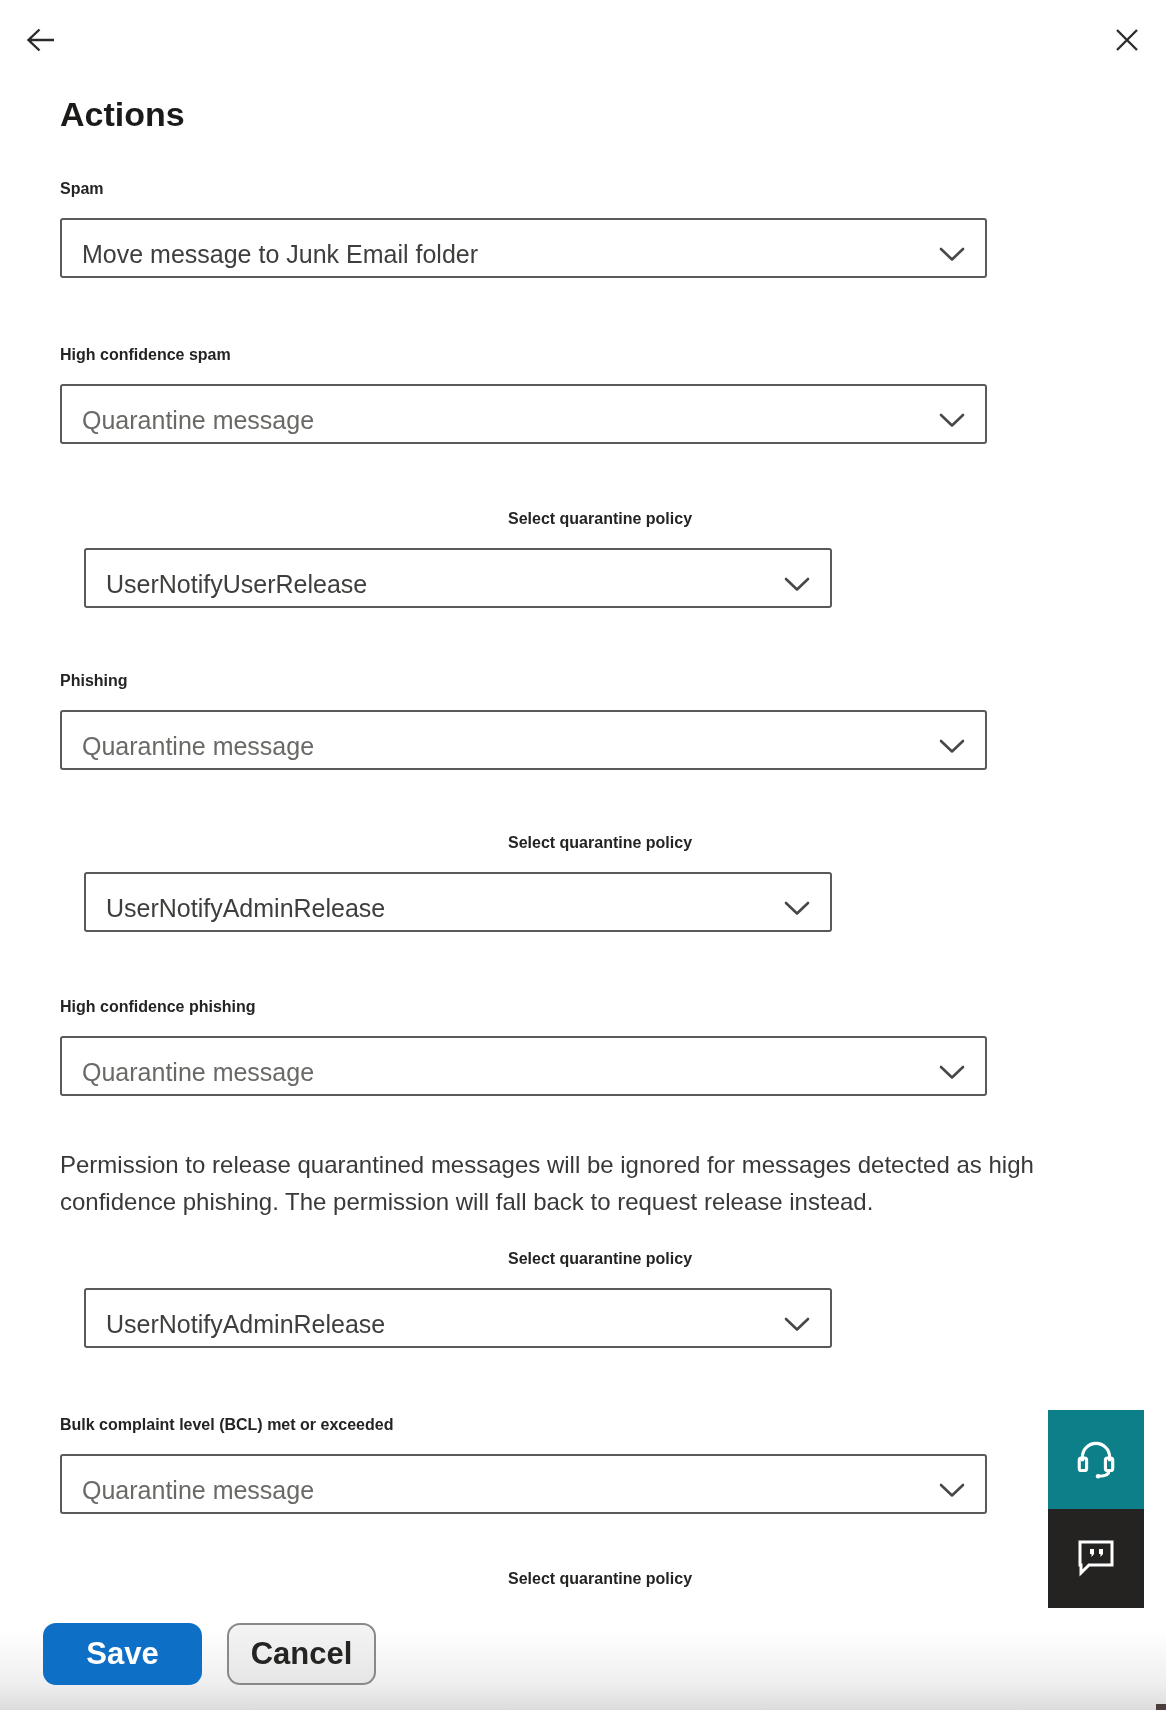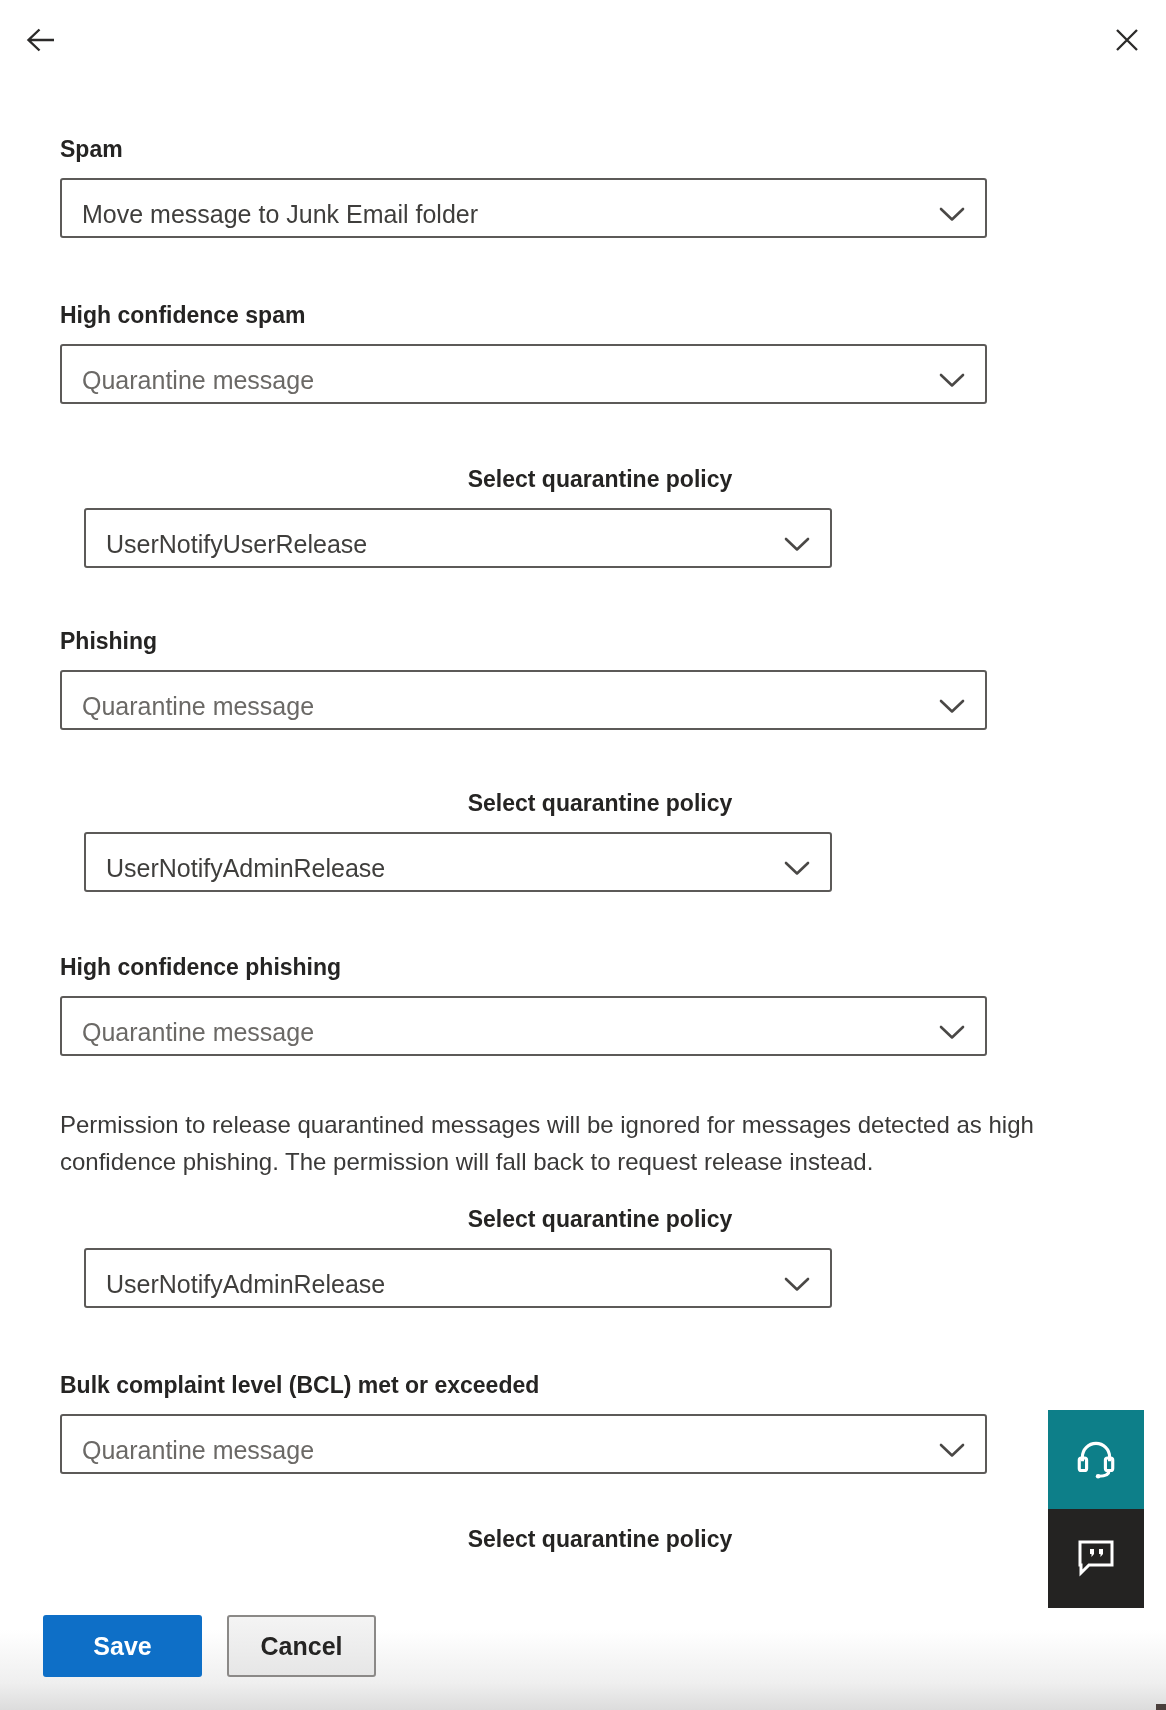--- a/index.html
+++ b/index.html
@@ -40,21 +40,21 @@
   .f-spam { margin-top: 40px; }
   .f-hcs  { margin-top: 62px; }
   .f-sqp1 { margin-top: 60px; }
   .f-hcp  { margin-top: 60px; }
   .f-sqp3 { margin-top: 24px; }
   .f-bcl  { margin-top: 62px; }
   .f-sqp4 { margin-top: 50px; }
 
   .flabel {
     display: block;
-    font-size: 23px; line-height: 30px;
+    font-size: 16px; line-height: 30px;
     font-weight: 600; color: #252423;
     margin-bottom: 14px;
   }
 
   .indent { margin-left: 24px; text-align: center; }
 
   .dropdown {
     width: 927px; height: 60px;
     border: 2px solid #5c5a58; border-radius: 3px;
     background: #ffffff;
@@ -73,24 +73,24 @@
     font-size: 24px; line-height: 37px;
     color: #3a3938;
   }
 
   
   .footer {
     position: absolute; left: 0; right: 0; bottom: 0; height: 123px;
     background: linear-gradient(180deg, #ffffff 0%, #ffffff 35%, #efefef 78%, #dcdcdc 100%);
   }
   .btn {
-    position: absolute; top: 28px;
-    height: 62px; border-radius: 3px;
+    position: absolute; top: 36px;
+    height: 62px; border-radius: 13px;
     font-family: "Liberation Sans", "DejaVu Sans", sans-serif;
-    font-size: 25px; font-weight: 600;
+    font-size: 31px; font-weight: 600;
     cursor: pointer;
   }
   .save-btn {
     left: 43px; width: 159px;
     background: #0e6fc7; border: none; color: #ffffff;
   }
   .cancel-btn {
     left: 227px; width: 149px;
     background: linear-gradient(180deg, #f4f4f4 0%, #e6e6e6 100%);
     border: 2px solid #8b8987; color: #252423; text-align: center;
@@ -124,20 +124,21 @@
 <button class="nav-btn close-btn">
   <span>
     <svg width="30" height="30" viewBox="0 0 30 30">
         <path d="M5 5 L25 25 M25 5 L5 25" fill="none" stroke="#2b2a29" stroke-width="2.3" stroke-linecap="butt"></path>
       </svg>
   </span>
 </button>
 
 <div class="content">
 
+  <h1 class="page-title">Actions</h1>
 
   <div class="field f-spam">
     <span class="flabel">Spam</span>
     <div class="dropdown">
       <span class="val">Move message to Junk Email folder</span>
       <span class="chev">
         <svg width="26" height="15" viewBox="0 0 26 15">
             <path d="M2 2 L13 12.5 L24 2" fill="none" stroke="#4a4846" stroke-width="2.6" stroke-linecap="round" stroke-linejoin="round"></path>
           </svg>
       </span>

